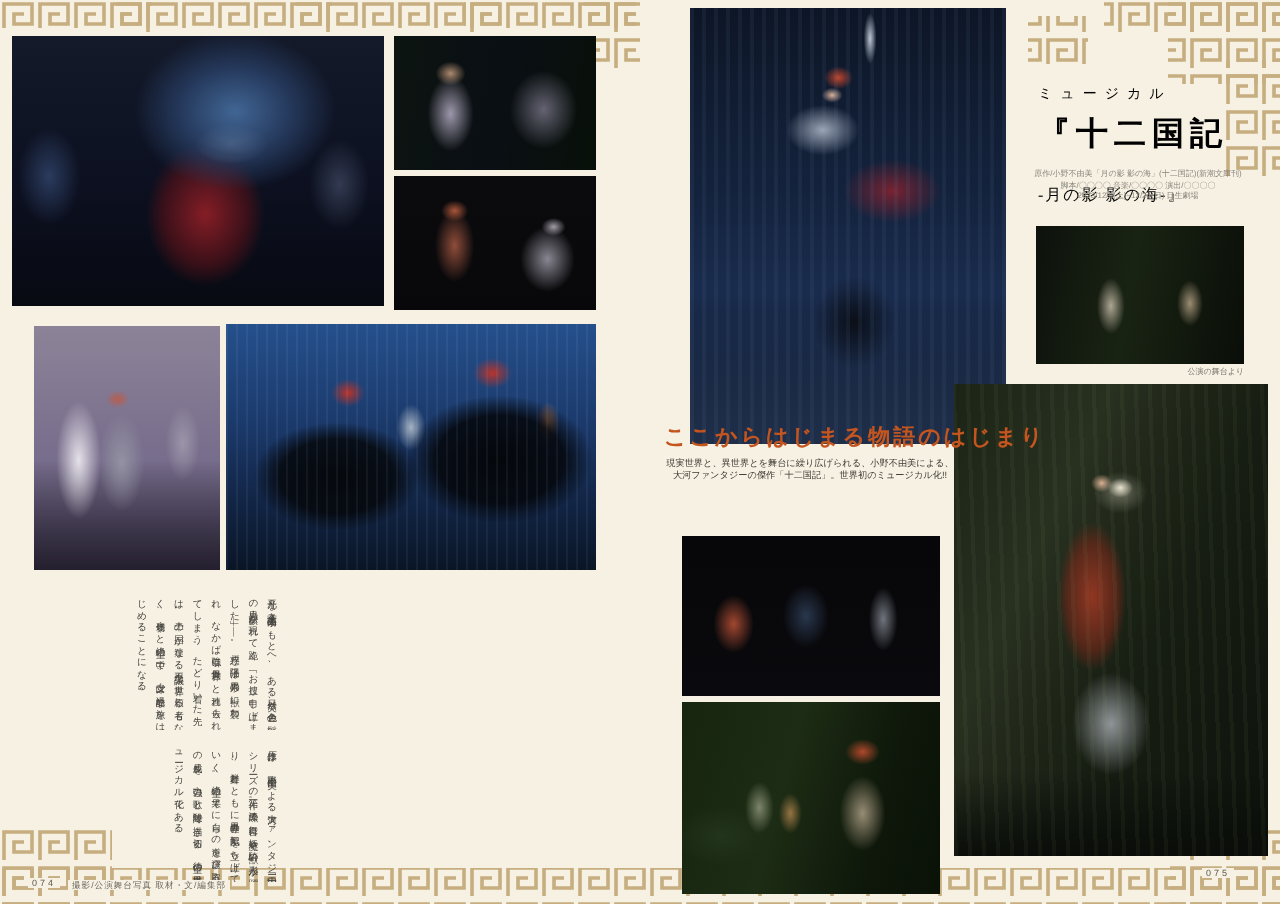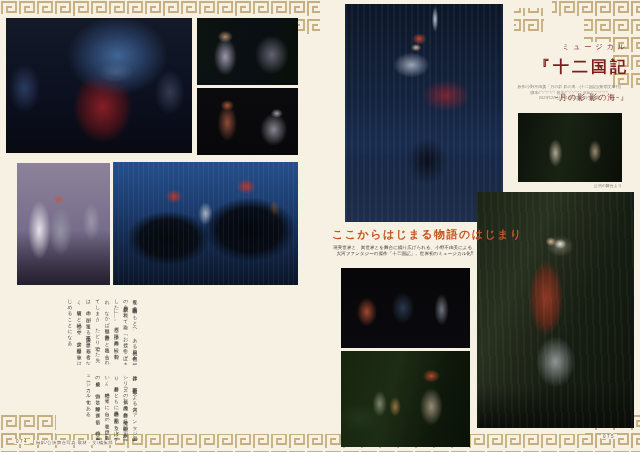--- a/index.html
+++ b/index.html
@@ -76,28 +76,28 @@
     linear-gradient(180deg,#070709 0%,#0a0a0e 100%);}
   .pJ{left:341px;top:351px;width:129px;height:96px;background:
     radial-gradient(12px 9px at 70% 26%, rgba(185,75,45,.95), rgba(0,0,0,0) 72%),
     radial-gradient(16px 26px at 70% 58%, rgba(175,160,135,.85), rgba(0,0,0,0) 72%),
     radial-gradient(10px 18px at 30% 55%, rgba(150,155,130,.8), rgba(0,0,0,0) 72%),
     radial-gradient(8px 14px at 42% 58%, rgba(180,135,80,.8), rgba(0,0,0,0) 72%),
     radial-gradient(30px 20px at 15% 70%, rgba(40,60,35,.6), rgba(0,0,0,0) 75%),
     linear-gradient(105deg,#17250f 0%,#1d2c14 40%,#0e170a 75%,#0a1207 100%);}
 
   
-  .title-block{position:absolute;left:534px;top:42px;width:95px;z-index:2;
-    text-align:right;color:#7f1d1d;}
+  .title-block{position:absolute;left:519px;top:42px;width:95px;z-index:2;
+    text-align:left;color:#000000;}
   .title-cat{font-size:7px;letter-spacing:4px;font-family:"Liberation Sans",sans-serif;}
   .title-main{font-size:16px;font-weight:bold;letter-spacing:3px;margin-top:5px;white-space:nowrap;}
   .title-sub{font-size:8px;letter-spacing:1px;margin-top:14px;white-space:nowrap;}
   .credits{position:absolute;left:498px;top:84px;width:142px;z-index:2;text-align:center;
     font-size:4px;line-height:5.6px;color:#8a857a;font-family:"Liberation Sans",sans-serif;}
-  .lead{position:absolute;left:332px;top:227px;width:146px;z-index:2;text-align:center;}
+  .lead{position:absolute;left:332px;top:211px;width:146px;z-index:2;text-align:center;}
   .lead-head{font-size:11px;font-weight:bold;letter-spacing:1.5px;color:#c4551f;white-space:nowrap;}
   .lead-sub{font-size:4.6px;line-height:6.4px;color:#3c3832;margin-top:3px;
     font-family:"Liberation Sans",sans-serif;}
   .vtext{position:absolute;z-index:2;writing-mode:vertical-rl;
     font-size:4.8px;line-height:9.3px;letter-spacing:.4px;color:#45433e;overflow:hidden;}
   .vt1{left:8px;top:296px;width:131px;height:69px;}
   .vt2{left:8px;top:372px;width:131px;height:69px;}
   .foot-credit{position:absolute;left:34px;top:440px;z-index:2;font-size:4.3px;
     letter-spacing:.5px;color:#6a665c;background:#f6f1e3;padding:0 2px;
     font-family:"Liberation Sans",sans-serif;}

